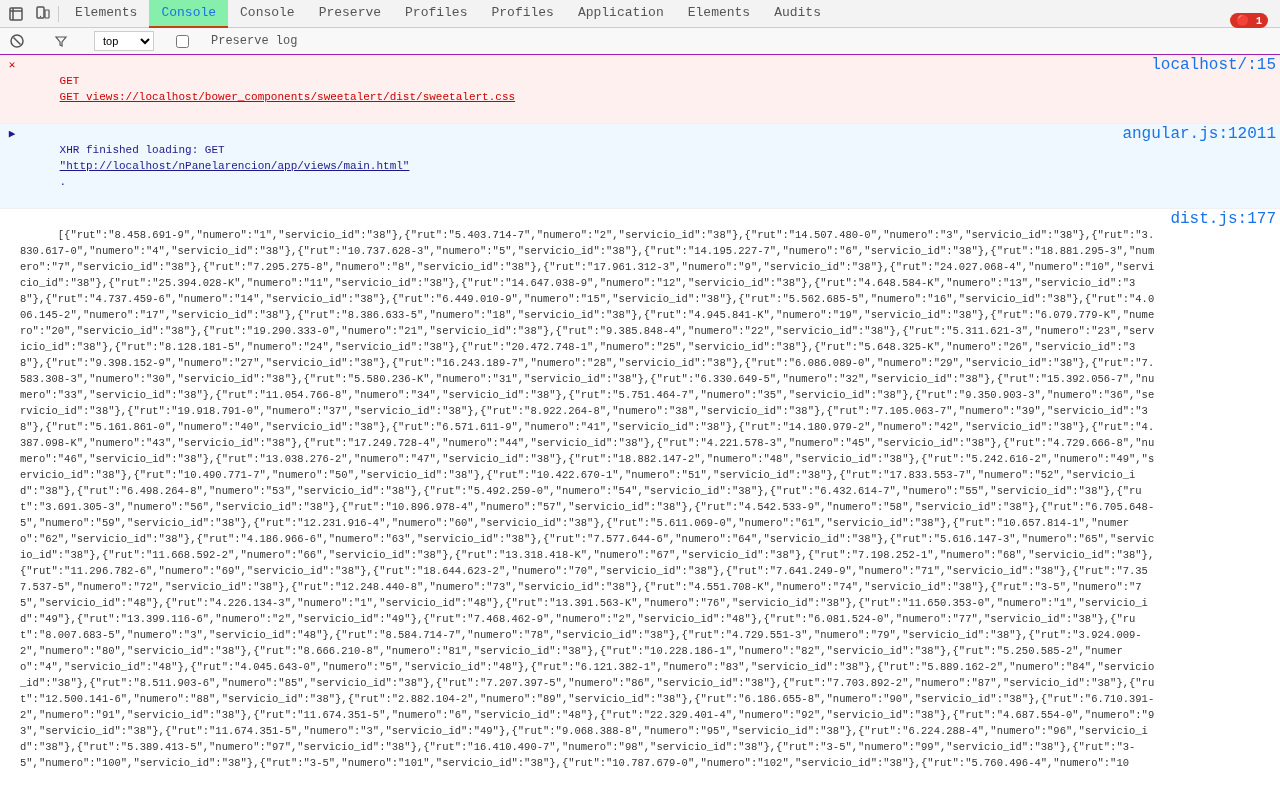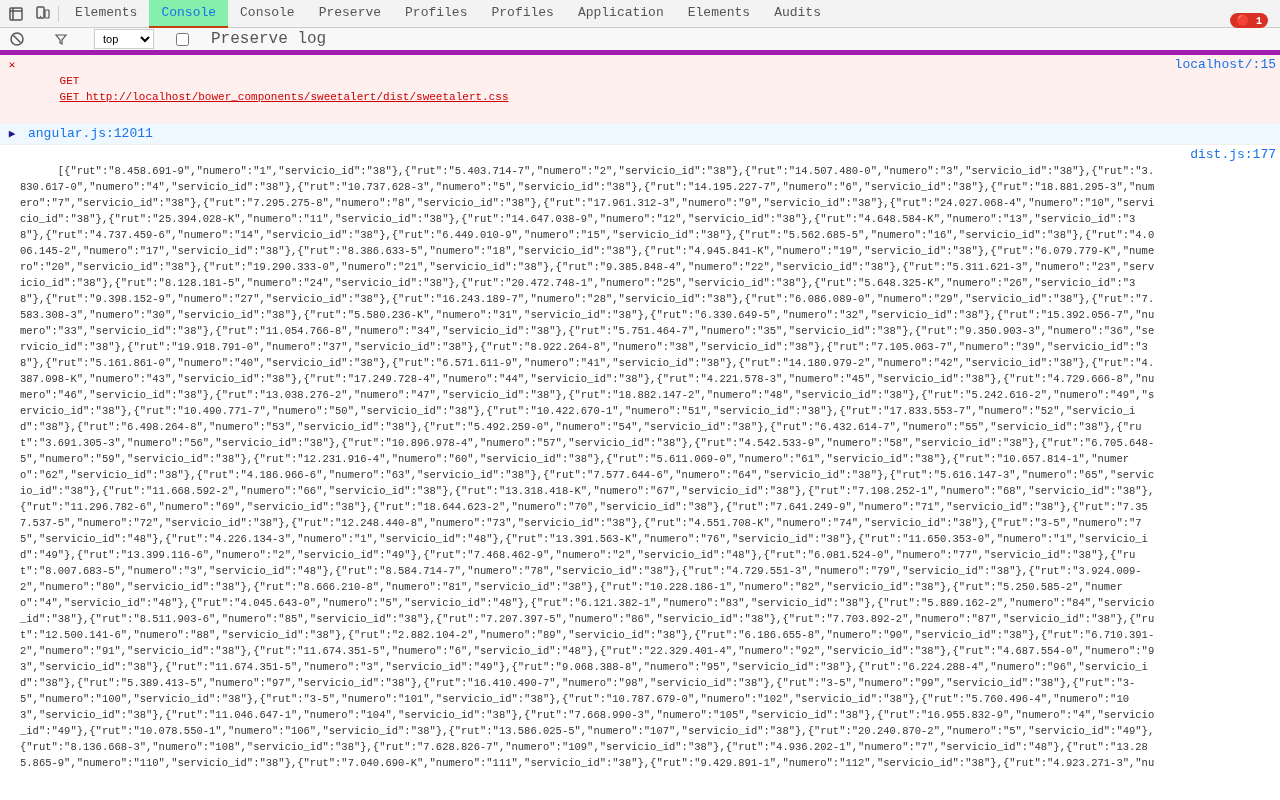--- a/index.html
+++ b/index.html
@@ -55,21 +55,21 @@
       border-bottom: 2px solid #c2410c;
       font-weight: 500;
     }
 
     
     #console-toolbar {
       display: flex;
       align-items: center;
       height: 27px;
       background: #f8f8f8;
-      border-bottom: 5px solid #a21caf;
+      border-bottom: 1px solid #a21caf;
       padding: 0 6px;
       gap: 22px;
     }
     .console-icon-btn {
       width: 22px; height: 22px;
       display: flex; align-items: center; justify-content: center;
       cursor: pointer;
       border: none;
       background: transparent;
       color: #555;
@@ -82,21 +82,21 @@
       border: 1px solid #ccc;
       background: #fff;
       padding: 0 4px;
       min-width: 60px;
       cursor: pointer;
     }
     .preserve-log-label {
       display: flex;
       align-items: center;
       gap: 4px;
-      font-size: 16px;
+      font-size: 12px;
       color: #555;
       cursor: pointer;
     }
 
     
     #console-content {
       background: #fff;
       overflow-y: auto;
       height: calc(100vh - 85px);
     }
@@ -127,21 +127,21 @@
 
     .line-content {
       flex: 1;
       word-break: break-all;
       white-space: pre-wrap;
     }
     .line-source {
       min-width: 120px;
       text-align: right;
       color: #1a73e8;
-      font-size: 13px;
+      font-size: 16px;
       cursor: pointer;
       padding-left: 8px;
     }
 
     .error-link {
       color: #cc0000;
       text-decoration: underline;
       cursor: pointer;
     }
     .info-link {
@@ -237,27 +237,32 @@
     <span>Preserve log</span>
   </label>
 </div>
 
 <div id="console-content">
 
   <div class="log-line error-line">
     <div class="line-icon error-icon">✕</div>
     <div class="line-content">
       <span>GET </span>
-      <span class="error-link">GET http://localhost/bower_components/sweetalert/dist/sweetalert.css</span>
+      <span class="error-link">GET views://localhost/bower_components/sweetalert/dist/sweetalert.css</span>
     </div>
     <div class="line-source">localhost/:15</div>
   </div>
 
   <div class="log-line info-line">
     <div class="line-icon" style="color:#1a1a8c;">▶</div>
+    <div class="line-content">
+      <span>XHR finished loading: GET </span>
+      <span class="info-link">"http://localhost/nPanelarencion/app/views/main.html"</span>
+      <span>.</span>
+    </div>
     <div class="line-source">angular.js:12011</div>
   </div>
 
   <div class="log-line data-line">
     <div class="line-icon"></div>
     <div class="line-content" style="font-size:10.5px; color:#333;">
       [{"rut":"8.458.691-9","numero":"1","servicio_id":"38"},{"rut":"5.403.714-7","numero":"2","servicio_id":"38"},{"rut":"14.507.480-0","numero":"3","servicio_id":"38"},{"rut":"3.830.617-0","numero":"4","servicio_id":"38"},{"rut":"10.737.628-3","numero":"5","servicio_id":"38"},{"rut":"14.195.227-7","numero":"6","servicio_id":"38"},{"rut":"18.881.295-3","numero":"7","servicio_id":"38"},{"rut":"7.295.275-8","numero":"8","servicio_id":"38"},{"rut":"17.961.312-3","numero":"9","servicio_id":"38"},{"rut":"24.027.068-4","numero":"10","servicio_id":"38"},{"rut":"25.394.028-K","numero":"11","servicio_id":"38"},{"rut":"14.647.038-9","numero":"12","servicio_id":"38"},{"rut":"4.648.584-K","numero":"13","servicio_id":"38"},{"rut":"4.737.459-6","numero":"14","servicio_id":"38"},{"rut":"6.449.010-9","numero":"15","servicio_id":"38"},{"rut":"5.562.685-5","numero":"16","servicio_id":"38"},{"rut":"4.006.145-2","numero":"17","servicio_id":"38"},{"rut":"8.386.633-5","numero":"18","servicio_id":"38"},{"rut":"4.945.841-K","numero":"19","servicio_id":"38"},{"rut":"6.079.779-K","numero":"20","servicio_id":"38"},{"rut":"19.290.333-0","numero":"21","servicio_id":"38"},{"rut":"9.385.848-4","numero":"22","servicio_id":"38"},{"rut":"5.311.621-3","numero":"23","servicio_id":"38"},{"rut":"8.128.181-5","numero":"24","servicio_id":"38"},{"rut":"20.472.748-1","numero":"25","servicio_id":"38"},{"rut":"5.648.325-K","numero":"26","servicio_id":"38"},{"rut":"9.398.152-9","numero":"27","servicio_id":"38"},{"rut":"16.243.189-7","numero":"28","servicio_id":"38"},{"rut":"6.086.089-0","numero":"29","servicio_id":"38"},{"rut":"7.583.308-3","numero":"30","servicio_id":"38"},{"rut":"5.580.236-K","numero":"31","servicio_id":"38"},{"rut":"6.330.649-5","numero":"32","servicio_id":"38"},{"rut":"15.392.056-7","numero":"33","servicio_id":"38"},{"rut":"11.054.766-8","numero":"34","servicio_id":"38"},{"rut":"5.751.464-7","numero":"35","servicio_id":"38"},{"rut":"9.350.903-3","numero":"36","servicio_id":"38"},{"rut":"19.918.791-0","numero":"37","servicio_id":"38"},{"rut":"8.922.264-8","numero":"38","servicio_id":"38"},{"rut":"7.105.063-7","numero":"39","servicio_id":"38"},{"rut":"5.161.861-0","numero":"40","servicio_id":"38"},{"rut":"6.571.611-9","numero":"41","servicio_id":"38"},{"rut":"14.180.979-2","numero":"42","servicio_id":"38"},{"rut":"4.387.098-K","numero":"43","servicio_id":"38"},{"rut":"17.249.728-4","numero":"44","servicio_id":"38"},{"rut":"4.221.578-3","numero":"45","servicio_id":"38"},{"rut":"4.729.666-8","numero":"46","servicio_id":"38"},{"rut":"13.038.276-2","numero":"47","servicio_id":"38"},{"rut":"18.882.147-2","numero":"48","servicio_id":"38"},{"rut":"5.242.616-2","numero":"49","servicio_id":"38"},{"rut":"10.490.771-7","numero":"50","servicio_id":"38"},{"rut":"10.422.670-1","numero":"51","servicio_id":"38"},{"rut":"17.833.553-7","numero":"52","servicio_id":"38"},{"rut":"6.498.264-8","numero":"53","servicio_id":"38"},{"rut":"5.492.259-0","numero":"54","servicio_id":"38"},{"rut":"6.432.614-7","numero":"55","servicio_id":"38"},{"rut":"3.691.305-3","numero":"56","servicio_id":"38"},{"rut":"10.896.978-4","numero":"57","servicio_id":"38"},{"rut":"4.542.533-9","numero":"58","servicio_id":"38"},{"rut":"6.705.648-5","numero":"59","servicio_id":"38"},{"rut":"12.231.916-4","numero":"60","servicio_id":"38"},{"rut":"5.611.069-0","numero":"61","servicio_id":"38"},{"rut":"10.657.814-1","numero":"62","servicio_id":"38"},{"rut":"4.186.966-6","numero":"63","servicio_id":"38"},{"rut":"7.577.644-6","numero":"64","servicio_id":"38"},{"rut":"5.616.147-3","numero":"65","servicio_id":"38"},{"rut":"11.668.592-2","numero":"66","servicio_id":"38"},{"rut":"13.318.418-K","numero":"67","servicio_id":"38"},{"rut":"7.198.252-1","numero":"68","servicio_id":"38"},{"rut":"11.296.782-6","numero":"69","servicio_id":"38"},{"rut":"18.644.623-2","numero":"70","servicio_id":"38"},{"rut":"7.641.249-9","numero":"71","servicio_id":"38"},{"rut":"7.357.537-5","numero":"72","servicio_id":"38"},{"rut":"12.248.440-8","numero":"73","servicio_id":"38"},{"rut":"4.551.708-K","numero":"74","servicio_id":"38"},{"rut":"3-5","numero":"75","servicio_id":"48"},{"rut":"4.226.134-3","numero":"1","servicio_id":"48"},{"rut":"13.391.563-K","numero":"76","servicio_id":"38"},{"rut":"11.650.353-0","numero":"1","servicio_id":"49"},{"rut":"13.399.116-6","numero":"2","servicio_id":"49"},{"rut":"7.468.462-9","numero":"2","servicio_id":"48"},{"rut":"6.081.524-0","numero":"77","servicio_id":"38"},{"rut":"8.007.683-5","numero":"3","servicio_id":"48"},{"rut":"8.584.714-7","numero":"78","servicio_id":"38"},{"rut":"4.729.551-3","numero":"79","servicio_id":"38"},{"rut":"3.924.009-2","numero":"80","servicio_id":"38"},{"rut":"8.666.210-8","numero":"81","servicio_id":"38"},{"rut":"10.228.186-1","numero":"82","servicio_id":"38"},{"rut":"5.250.585-2","numero":"4","servicio_id":"48"},{"rut":"4.045.643-0","numero":"5","servicio_id":"48"},{"rut":"6.121.382-1","numero":"83","servicio_id":"38"},{"rut":"5.889.162-2","numero":"84","servicio_id":"38"},{"rut":"8.511.903-6","numero":"85","servicio_id":"38"},{"rut":"7.207.397-5","numero":"86","servicio_id":"38"},{"rut":"7.703.892-2","numero":"87","servicio_id":"38"},{"rut":"12.500.141-6","numero":"88","servicio_id":"38"},{"rut":"2.882.104-2","numero":"89","servicio_id":"38"},{"rut":"6.186.655-8","numero":"90","servicio_id":"38"},{"rut":"6.710.391-2","numero":"91","servicio_id":"38"},{"rut":"11.674.351-5","numero":"6","servicio_id":"48"},{"rut":"22.329.401-4","numero":"92","servicio_id":"38"},{"rut":"4.687.554-0","numero":"93","servicio_id":"38"},{"rut":"11.674.351-5","numero":"3","servicio_id":"49"},{"rut":"9.068.388-8","numero":"95","servicio_id":"38"},{"rut":"6.224.288-4","numero":"96","servicio_id":"38"},{"rut":"5.389.413-5","numero":"97","servicio_id":"38"},{"rut":"16.410.490-7","numero":"98","servicio_id":"38"},{"rut":"3-5","numero":"99","servicio_id":"38"},{"rut":"3-5","numero":"100","servicio_id":"38"},{"rut":"3-5","numero":"101","servicio_id":"38"},{"rut":"10.787.679-0","numero":"102","servicio_id":"38"},{"rut":"5.760.496-4","numero":"103","servicio_id":"38"},{"rut":"11.046.647-1","numero":"104","servicio_id":"38"},{"rut":"7.668.990-3","numero":"105","servicio_id":"38"},{"rut":"16.955.832-9","numero":"4","servicio_id":"49"},{"rut":"10.078.550-1","numero":"106","servicio_id":"38"},{"rut":"13.586.025-5","numero":"107","servicio_id":"38"},{"rut":"20.240.870-2","numero":"5","servicio_id":"49"},{"rut":"8.136.668-3","numero":"108","servicio_id":"38"},{"rut":"7.628.826-7","numero":"109","servicio_id":"38"},{"rut":"4.936.202-1","numero":"7","servicio_id":"48"},{"rut":"13.285.865-9","numero":"110","servicio_id":"38"},{"rut":"7.040.690-K","numero":"111","servicio_id":"38"},{"rut":"9.429.891-1","numero":"112","servicio_id":"38"},{"rut":"4.923.271-3","numero":"113","servicio_id":"38"},{"rut":"4.889.295-7","numero":"114","servicio_id":"38"},{"rut":"6.172.945-3","numero":"115","servicio_id":"38"},{"rut":"3.625.958-2","numero":"116","servicio_id":"38"},{"rut":"6.527.631-3","numero":"8","servicio_id":"48"},{"rut":"3.809.006-2","numero":"117","servicio_id":"38"},{"rut":"23.574.169-9","numero":"118","servicio_id":"38"},{"rut":"5.189.363-8","numero":"119","servicio_id":"38"},{"rut":"4.635.726-4","numero":"120","servicio_id":"38"},{"rut":"7.681.302-7","numero":"121","servicio_id":"38"},{"rut":"15.653.683-0","numero":"122","servicio_id":"38"},{"rut":"23.923.231-0","numero":"123","servicio_id":"38"},{"rut":"20.455.003-4","numero":"124","servicio_id":"38"},{"rut":"23.318.404-7","numero":"9","servicio_id":"48"},{"rut":"9.035.694-1","numero":"10","servicio_id":"48"},{"rut":"10.622.012-3","numero":"125","servicio_id":"38"},{"rut":"6.367.211-4","numero":"11","servicio_id":"48"},{"rut":"9.001.249-5","numero":"12","servicio_id":"48"},{"rut":"11.884.766-4","numero":"126","servicio_id":"38"},{"rut":"6.860.683-7","numero":"13","servicio_id":"48"},{"rut":"25.055.725-6","numero":"127","servicio_id":"38"},{"rut":"11.171.693-5","numero":"128","servicio_id":"38"},{"rut":"5.342.294-2","numero":"129","servicio_id":"38"},{"rut":"17.127.654-...
     </div>
     <div class="line-source">dist.js:177</div>
   </div>

